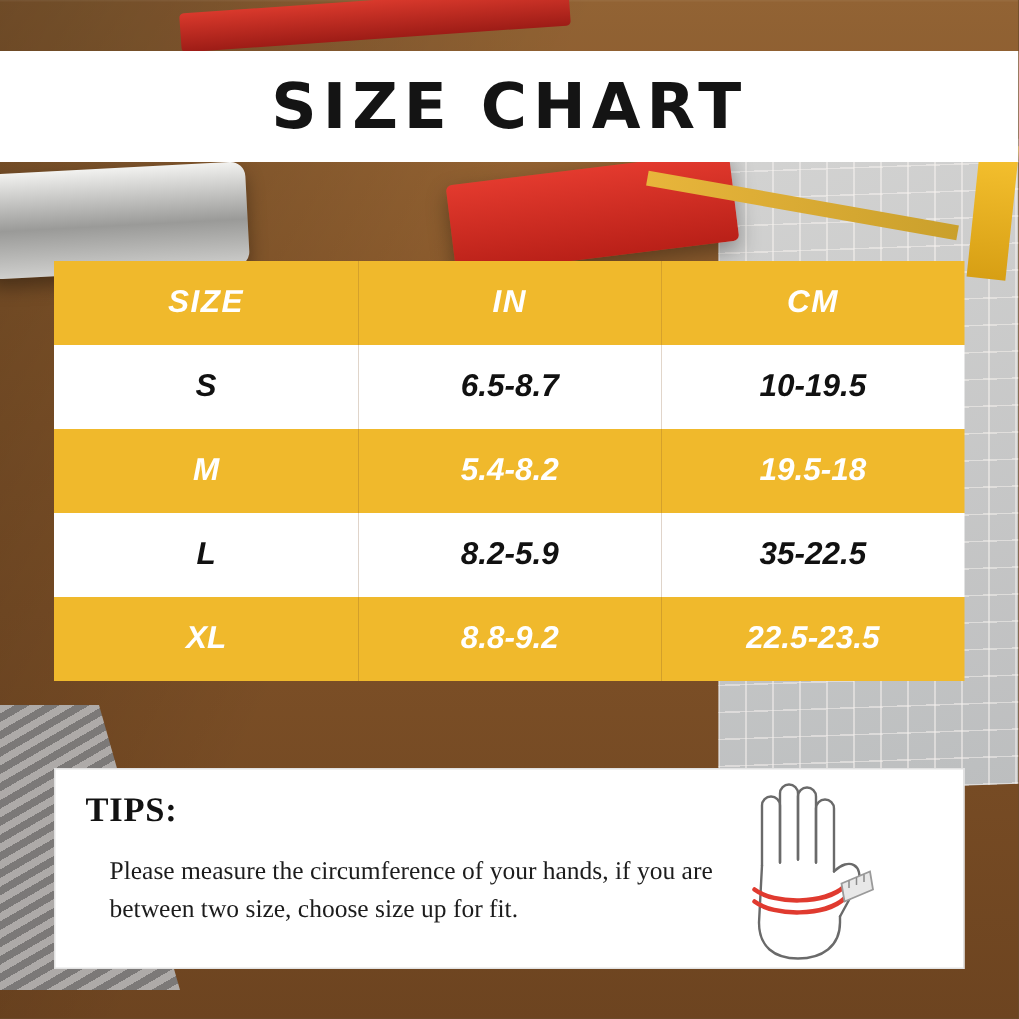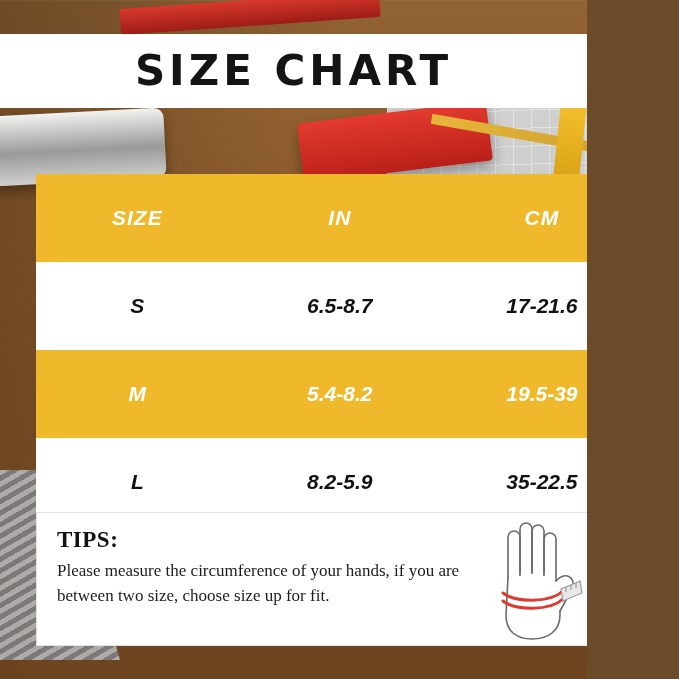--- a/index.html
+++ b/index.html
@@ -9,21 +9,21 @@
   body {
     width: 679px;
     height: 679px;
     font-family: "Liberation Sans", sans-serif;
     background: #6b4b2a;
     overflow: hidden;
   }
 
   .page {
     position: relative;
-    width: 587px;
+    width: 679px;
     height: 679px;
     overflow: hidden;
     text-decoration: underline;
   }
 
   
   .bg {
     position: absolute;
     inset: 0;
     background:
@@ -141,21 +141,21 @@
     border-collapse: collapse;
     table-layout: fixed;
   }
   .table td, .table th {
     height: 56px;
     text-align: center;
     font-style: italic;
     font-weight: 700;
     font-size: 21px;
     font-family: "Liberation Sans", sans-serif;
-    padding: 16px;
+    padding: 0;
   }
   .row-head th {
     background: #f0b92c;
     color: #ffffff;
     font-size: 21px;
     letter-spacing: 1px;
   }
   .row-odd td {
     background: #ffffff;
     color: #111111;
@@ -187,21 +187,21 @@
     font-weight: 700;
     color: #121212;
     letter-spacing: .5px;
     margin: 0 0 6px 0;
   }
   .tips-body {
     font-family: "Liberation Serif", serif;
     font-size: 17px;
     line-height: 1.45;
     color: #1c1c1c;
-    margin: 0;
+    margin: 16px;
     max-width: 430px;
   }
   .hand-wrap {
     position: absolute;
     right: 36px;
     top: 6px;
     width: 150px;
     height: 126px;
   }
 
@@ -246,31 +246,36 @@
         <tr class="row-head">
           <th>SIZE</th>
           <th>IN</th>
           <th>CM</th>
         </tr>
       </thead>
       <tbody>
         <tr class="row-odd">
           <td>S</td>
           <td>6.5-8.7</td>
-          <td>17-21.6</td>
+          <td>10-19.5</td>
         </tr>
         <tr class="row-even">
           <td>M</td>
           <td>5.4-8.2</td>
-          <td>19.5-39</td>
+          <td>19.5-18</td>
         </tr>
         <tr class="row-odd">
           <td>L</td>
           <td>8.2-5.9</td>
           <td>35-22.5</td>
+        </tr>
+        <tr class="row-even">
+          <td>XL</td>
+          <td>8.8-9.2</td>
+          <td>22.5-23.5</td>
         </tr>
       </tbody>
     </table>
 
     <div class="tips">
       <p class="tips-title">TIPS:</p>
       <p class="tips-body">Please measure the circumference of your hands, if you are between two size, choose size up for fit.</p>
 
       <div class="hand-wrap">
         <svg width="150" height="126" viewBox="0 0 150 126" xmlns="http://www.w3.org/2000/svg">

